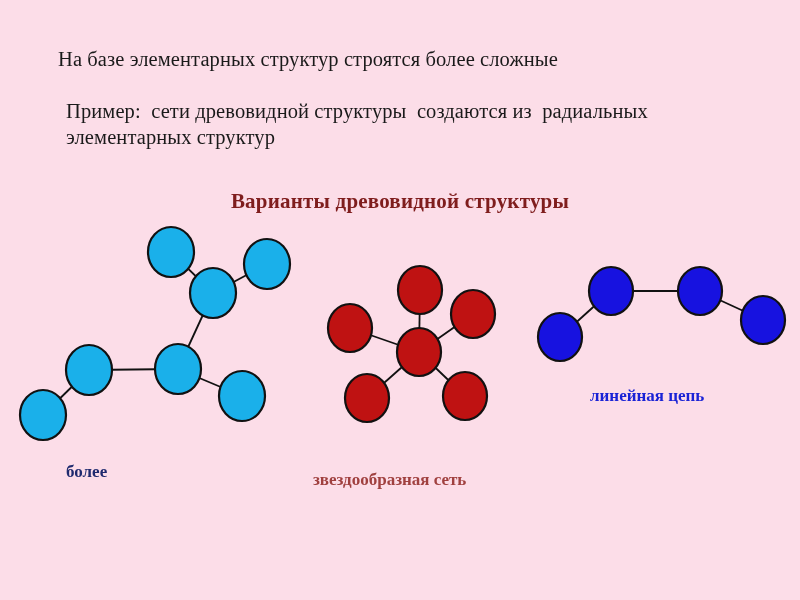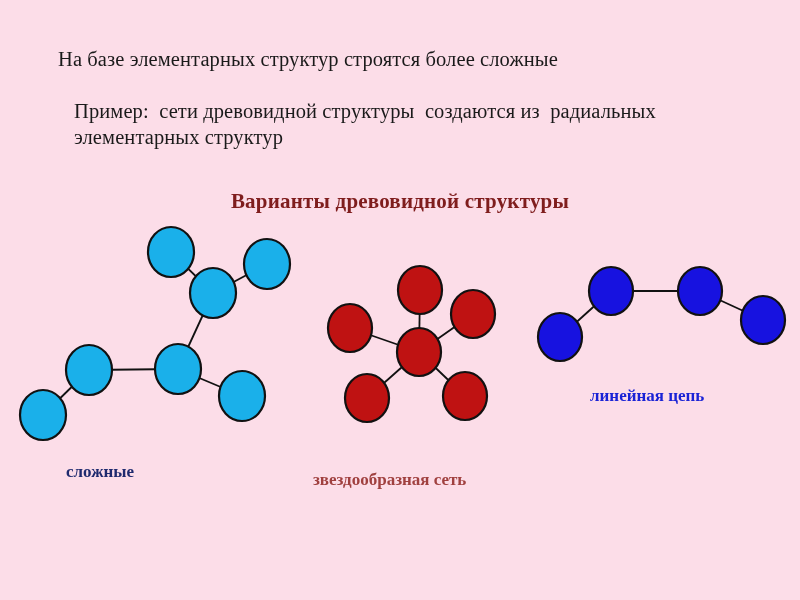--- a/index.html
+++ b/index.html
@@ -34,21 +34,21 @@
   }
   .para {
     font-family: "Liberation Serif", "DejaVu Serif", serif;
     font-size: 20.5px;
     line-height: 26px;
     color: #1a1a1a;
     letter-spacing: 0.1px;
     white-space: pre-wrap;
   }
   .para.first { margin: 0 0 26px 0; }
-  .para.second { margin: 16px; }
+  .para.second { margin: 8px; }
 
   
   .headline {
     position: absolute;
     left: 0;
     top: 189px;
     width: 800px;
     text-align: center;
     font-family: "Liberation Serif", "DejaVu Serif", serif;
     font-size: 21px;
@@ -136,19 +136,19 @@
         <line x1="560" y1="337" x2="611" y2="291" stroke="#111111" stroke-width="1.8"></line>
         <line x1="611" y1="291" x2="700" y2="291" stroke="#111111" stroke-width="1.8"></line>
         <line x1="700" y1="291" x2="763" y2="320" stroke="#111111" stroke-width="1.8"></line>
         <ellipse cx="560" cy="337" rx="22" ry="24" fill="#1712e0" stroke="#111111" stroke-width="2.2"></ellipse>
         <ellipse cx="611" cy="291" rx="22" ry="24" fill="#1712e0" stroke="#111111" stroke-width="2.2"></ellipse>
         <ellipse cx="700" cy="291" rx="22" ry="24" fill="#1712e0" stroke="#111111" stroke-width="2.2"></ellipse>
         <ellipse cx="763" cy="320" rx="22" ry="24" fill="#1712e0" stroke="#111111" stroke-width="2.2"></ellipse>
       </g>
     </svg>
 
-  <div class="caption tree">сложные</div>
+  <div class="caption tree">более</div>
 
   <div class="caption star">звездообразная сеть</div>
 
   <div class="caption chain">линейная цепь</div>
 
 </div>
 
 </body></html>

